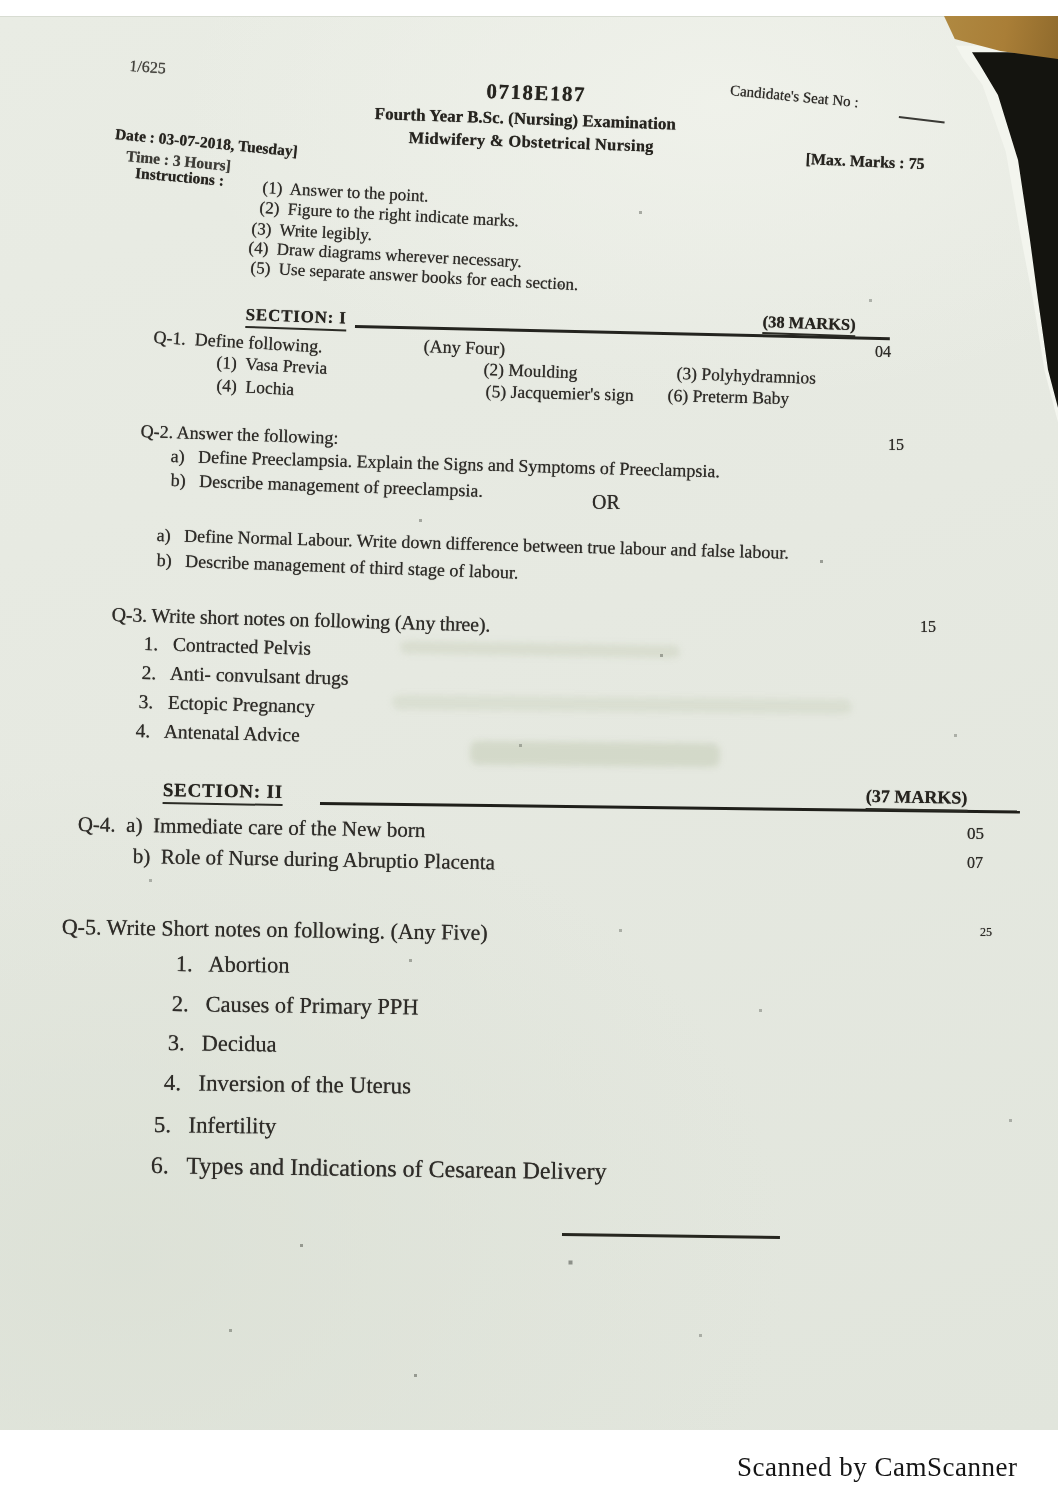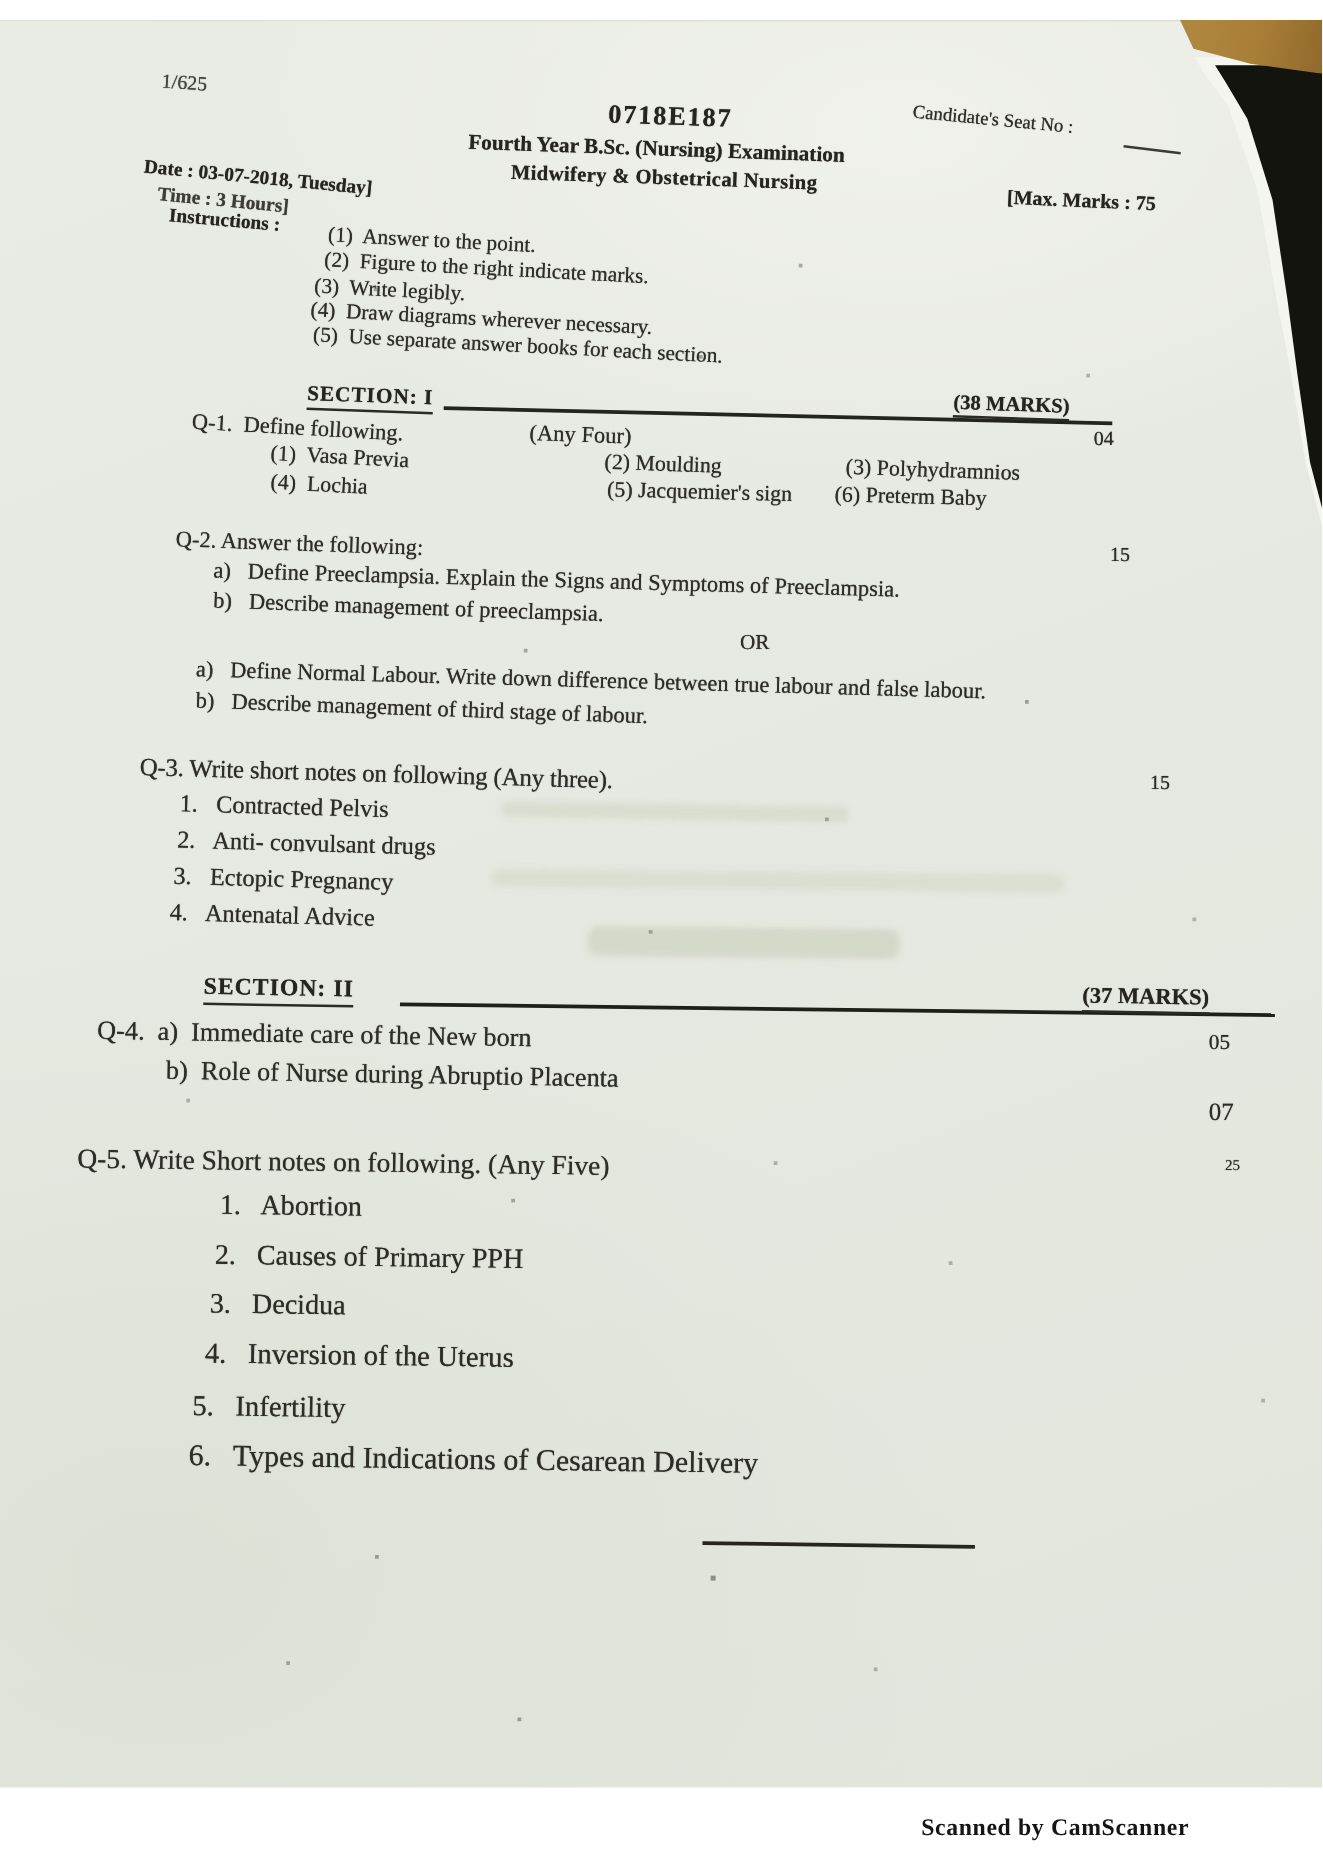--- a/index.html
+++ b/index.html
@@ -44,21 +44,21 @@
     position:absolute;left:955px;top:40px;width:103px;height:380px;background:#14140f;
     clip-path:polygon(16.5% 3.2%,100% 3.2%,100% 96.8%,90.3% 86.8%,80.6% 68.4%,72.8% 52.6%,61.2% 31.6%,41.7% 14.5%,24.3% 6.6%);
   }
   .desk-surface{
     position:absolute;left:938px;top:14px;width:120px;height:50px;
     background:linear-gradient(100deg,#b08a42 0%,#a97e37 55%,#8f6a2c 100%);
     clip-path:polygon(5% 4%,100% 4%,100% 90%,52% 74%,14% 50%);
   }
   .footer-strip{position:absolute;left:0;top:1430px;width:1058px;height:67px;background:#ffffff;}
   .watermark{
-    position:absolute;left:737px;top:1452px;font-size:19px;font-weight:700;color:#151515;
+    position:absolute;left:737px;top:1452px;font-size:27px;font-weight:400;color:#151515;
     letter-spacing:.5px;font-family:"Liberation Serif", serif;white-space:pre;
   }
 </style>
 </head>
 <body>
 
 <div class="canvas">
 
   <div class="paper"></div>
 
@@ -99,39 +99,39 @@
   <div class="ln" style="left:484px;top:360px;font-size:17.5px;transform:rotate(2deg);">(2) Moulding</div>
   <div class="ln" style="left:677px;top:364px;font-size:17.5px;transform:rotate(2deg);">(3) Polyhydramnios</div>
   <div class="ln" style="left:217px;top:376px;font-size:17.5px;transform:rotate(3deg);">(4)  Lochia</div>
   <div class="ln" style="left:486px;top:382px;font-size:17.5px;transform:rotate(1.5deg);">(5) Jacquemier's sign</div>
   <div class="ln" style="left:668px;top:386px;font-size:17.5px;transform:rotate(1.5deg);">(6) Preterm Baby</div>
 
   <div class="ln" style="left:141px;top:422px;font-size:18px;transform:rotate(2deg);">Q-2. Answer the following:</div>
   <div class="ln" style="left:888px;top:436px;font-size:16px;">15</div>
   <div class="ln" style="left:171px;top:447px;font-size:18px;transform:rotate(1.6deg);">a)   Define Preeclampsia. Explain the Signs and Symptoms of Preeclampsia.</div>
   <div class="ln" style="left:171px;top:471px;font-size:18px;transform:rotate(2deg);">b)   Describe management of preeclampsia.</div>
-  <div class="ln" style="left:592px;top:505px;font-size:17px;">OR</div>
+  <div class="ln" style="left:592px;top:491px;font-size:20px;">OR</div>
   <div class="ln" style="left:157px;top:526px;font-size:18px;transform:rotate(1.6deg);">a)   Define Normal Labour. Write down difference between true labour and false labour.</div>
   <div class="ln" style="left:157px;top:551px;font-size:18px;transform:rotate(2deg);">b)   Describe management of third stage of labour.</div>
 
   <div class="ln" style="left:112px;top:603px;font-size:20px;letter-spacing:-.2px;transform:rotate(1.6deg);">Q-3. Write short notes on following (Any three).</div>
   <div class="ln" style="left:920px;top:618px;font-size:16px;">15</div>
   <div class="ln" style="left:144px;top:633px;font-size:19.5px;transform:rotate(1.6deg);">1.   Contracted Pelvis</div>
   <div class="ln" style="left:142px;top:662px;font-size:19.5px;transform:rotate(1.6deg);">2.   Anti- convulsant drugs</div>
   <div class="ln" style="left:139px;top:691px;font-size:19.5px;transform:rotate(1.6deg);">3.   Ectopic Pregnancy</div>
   <div class="ln" style="left:136px;top:720px;font-size:19.5px;transform:rotate(1.6deg);">4.   Antenatal Advice</div>
 
   <div class="ln b u" style="left:163px;top:780px;font-size:19px;letter-spacing:.8px;transform:rotate(1deg);border-bottom-width:2.5px;">SECTION: II</div>
   <div class="rule" style="left:320px;top:802px;width:700px;height:3px;transform:rotate(.7deg);background:#1f1f1a;"></div>
   <div class="ln b u" style="left:866px;top:787px;font-size:18px;transform:rotate(1deg);border-bottom-width:2.5px;">(37 MARKS)</div>
 
   <div class="ln" style="left:78px;top:813px;font-size:21px;transform:rotate(1deg);">Q-4.  a)  Immediate care of the New born</div>
   <div class="ln" style="left:967px;top:825px;font-size:17px;">05</div>
   <div class="ln" style="left:133px;top:845px;font-size:21px;transform:rotate(1deg);">b)  Role of Nurse during Abruptio Placenta</div>
-  <div class="ln" style="left:967px;top:879px;font-size:20px;">07</div>
+  <div class="ln" style="left:967px;top:854px;font-size:16px;">07</div>
 
   <div class="ln" style="left:62px;top:915px;font-size:22px;transform:rotate(.8deg);">Q-5. Write Short notes on following. (Any Five)</div>
   <div class="ln" style="left:980px;top:926px;font-size:12px;">25</div>
   <div class="ln" style="left:176px;top:952px;font-size:22.5px;transform:rotate(.8deg);">1.   Abortion</div>
   <div class="ln" style="left:172px;top:992px;font-size:22.5px;transform:rotate(.8deg);">2.   Causes of Primary PPH</div>
   <div class="ln" style="left:168px;top:1031px;font-size:22.5px;transform:rotate(.8deg);">3.   Decidua</div>
   <div class="ln" style="left:164px;top:1070px;font-size:23px;transform:rotate(.8deg);">4.   Inversion of the Uterus</div>
   <div class="ln" style="left:154px;top:1112px;font-size:23px;transform:rotate(.8deg);">5.   Infertility</div>
   <div class="ln" style="left:151px;top:1152px;font-size:24px;transform:rotate(.8deg);">6.   Types and Indications of Cesarean Delivery</div>
 

